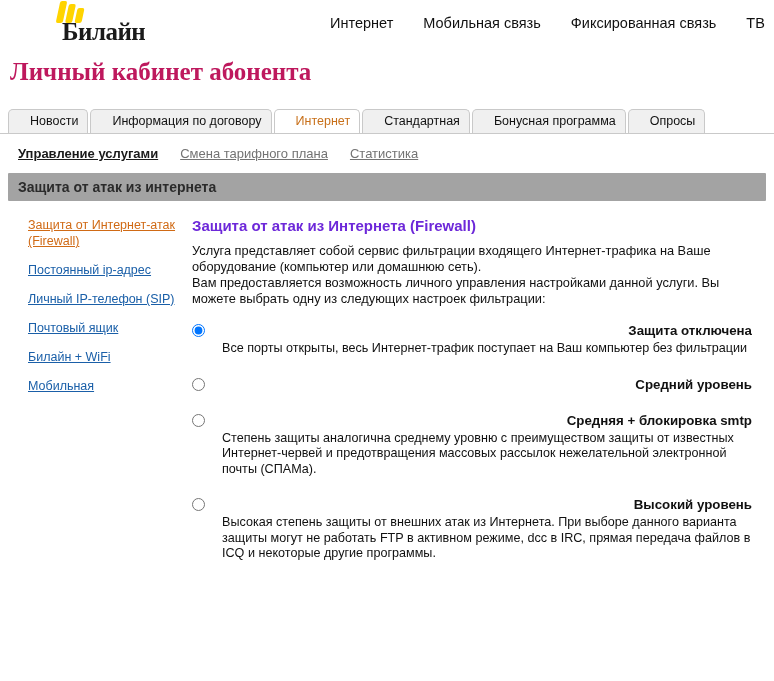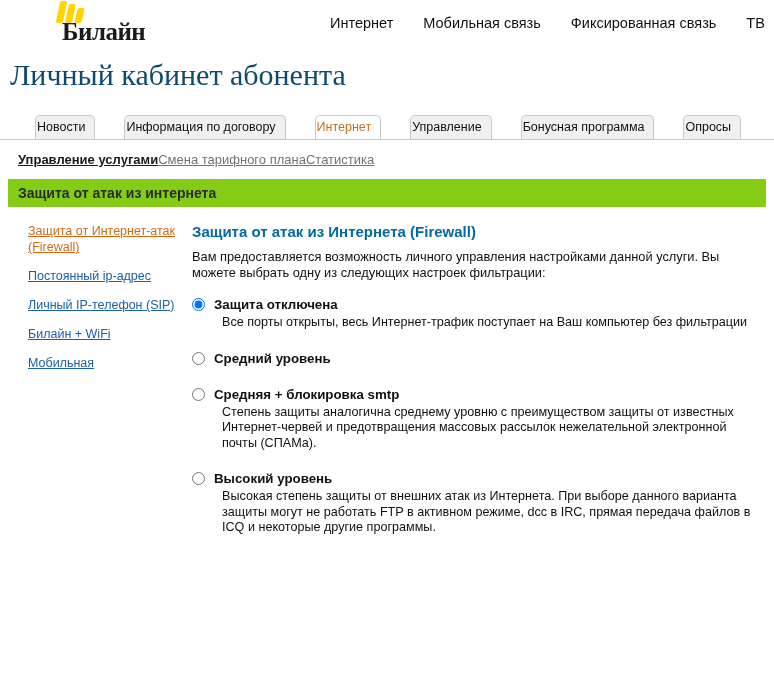--- a/index.html
+++ b/index.html
@@ -62,53 +62,52 @@
   }
   .topnav a {
     color: #111;
     text-decoration: none;
     white-space: nowrap;
   }
 
   
   .page-title {
     font-family: "Liberation Serif", serif;
-    font-size: 30px;
-    color: #0c4a6e;
+    font-size: 25px;
+    color: #be185d;
     margin: 12px 0 0 10px;
-    font-weight: normal;
+    font-weight: bold;
   }
 
   
   .tabs-wrap {
     position: relative;
     margin-top: 22px;
     height: 26px;
   }
   .tabs {
     display: flex;
     align-items: flex-end;
     padding-left: 8px;
     position: relative;
     z-index: 2;
   }
   .tab {
     border: 1px solid #c9c9c9;
     border-bottom: none;
     border-radius: 5px 5px 0 0;
     background: #f0f0f0;
-    padding: 4px 9px 4px 1px;
+    padding: 4px 9px 4px 21px;
     font-size: 12.5px;
     color: #111;
     margin-right: 2px;
     line-height: 15px;
     cursor: pointer;
     position: relative;
     top: 1px;
-    margin-left: 27px;
   }
   .tab.active {
     background: #ffffff;
     color: #c8701a;
     font-weight: normal;
     border-color: #c9c9c9;
     z-index: 3;
   }
   .tabs-rule {
     position: absolute;
@@ -117,35 +116,36 @@
     bottom: 0;
     height: 1px;
     background: #c9c9c9;
     z-index: 1;
   }
 
   
   .subnav {
     padding: 12px 0 0 18px;
     display: flex;
+    gap: 22px;
     font-size: 13px;
   }
   .subnav a {
     color: #737373;
     text-decoration: underline;
   }
   .subnav a.current {
     color: #1a1a1a;
     font-weight: bold;
   }
 
   
   .yellow-bar {
     margin: 12px 8px 0 8px;
-    background: #84cc16;
+    background: #a3a3a3;
     height: 28px;
     display: flex;
     align-items: center;
     padding-left: 10px;
     font-size: 14px;
     font-weight: bold;
     color: #2b2b2b;
     border-radius: 1px;
   }
 
@@ -177,21 +177,21 @@
     color: #d06a15;
   }
 
   .content {
     flex: 1;
     padding-right: 22px;
   }
   .content h2 {
     font-size: 15px;
     margin: 0 0 9px 0;
-    color: #0369a1;
+    color: #6d28d9;
   }
   .intro p {
     margin: 0;
     font-size: 12.8px;
     line-height: 16px;
     color: #111;
   }
   .options {
     margin-top: 16px;
   }
@@ -205,20 +205,21 @@
     left: 0;
     top: 1px;
     margin: 0;
   }
   .option .opt-label {
     font-weight: bold;
     font-size: 13.3px;
     color: #111;
     display: block;
     line-height: 16px;
+    text-align: right;
   }
   .option .opt-desc {
     display: block;
     font-size: 12.6px;
     line-height: 15.5px;
     color: #111;
     margin-top: 2px;
     padding-left: 8px;
   }
 </style>
@@ -243,21 +244,21 @@
   </nav>
 </div>
 
 <h1 class="page-title">Личный кабинет абонента</h1>
 
 <div class="tabs-wrap">
   <div class="tabs">
     <div class="tab">Новости</div>
     <div class="tab">Информация по договору</div>
     <div class="tab active">Интернет</div>
-    <div class="tab">Управление</div>
+    <div class="tab">Стандартная</div>
     <div class="tab">Бонусная программа</div>
     <div class="tab">Опросы</div>
   </div>
   <div class="tabs-rule"></div>
 </div>
 
 <div class="subnav">
   <a href="#" class="current">Управление услугами</a>
   <a href="#">Смена тарифного плана</a>
   <a href="#">Статистика</a>
@@ -265,29 +266,31 @@
 
 <div class="yellow-bar">Защита от атак из интернета</div>
 
 <div class="columns">
 
   <aside class="sidebar">
     <ul>
       <li class="active"><a href="#">Защита от Интернет-атак (Firewall)</a></li>
       <li><a href="#">Постоянный ip-адрес</a></li>
       <li><a href="#">Личный IP-телефон (SIP)</a></li>
+      <li><a href="#">Почтовый ящик</a></li>
       <li><a href="#">Билайн + WiFi</a></li>
       <li><a href="#">Мобильная</a></li>
     </ul>
   </aside>
 
   <main class="content">
     <h2>Защита от атак из Интернета (Firewall)</h2>
 
     <div class="intro">
+      <p>Услуга представляет собой сервис фильтрации входящего Интернет-трафика на Ваше оборудование (компьютер или домашнюю сеть).</p>
       <p>Вам предоставляется возможность личного управления настройками данной услуги. Вы можете выбрать одну из следующих настроек фильтрации:</p>
     </div>
 
     <form class="options">
 
       <div class="option">
         <input type="radio" name="fw" checked="" style="">
         <span class="opt-label">Защита отключена</span>
         <span class="opt-desc">Все порты открыты, весь Интернет-трафик поступает на Ваш компьютер без фильтрации</span>
       </div>

